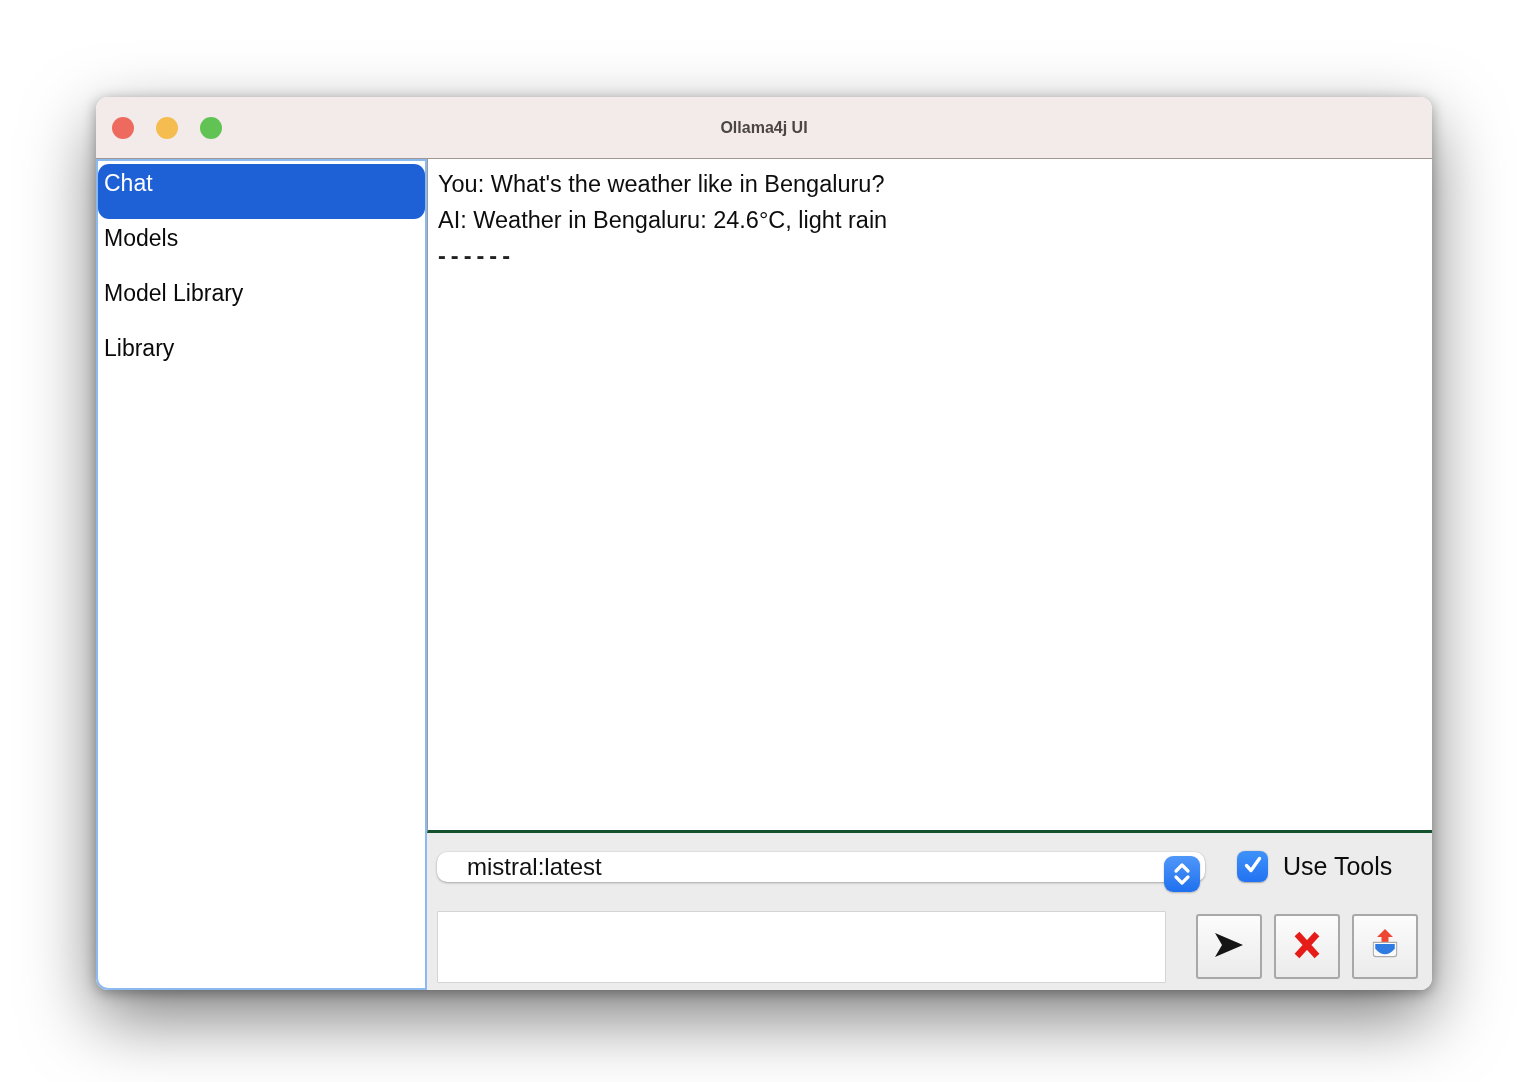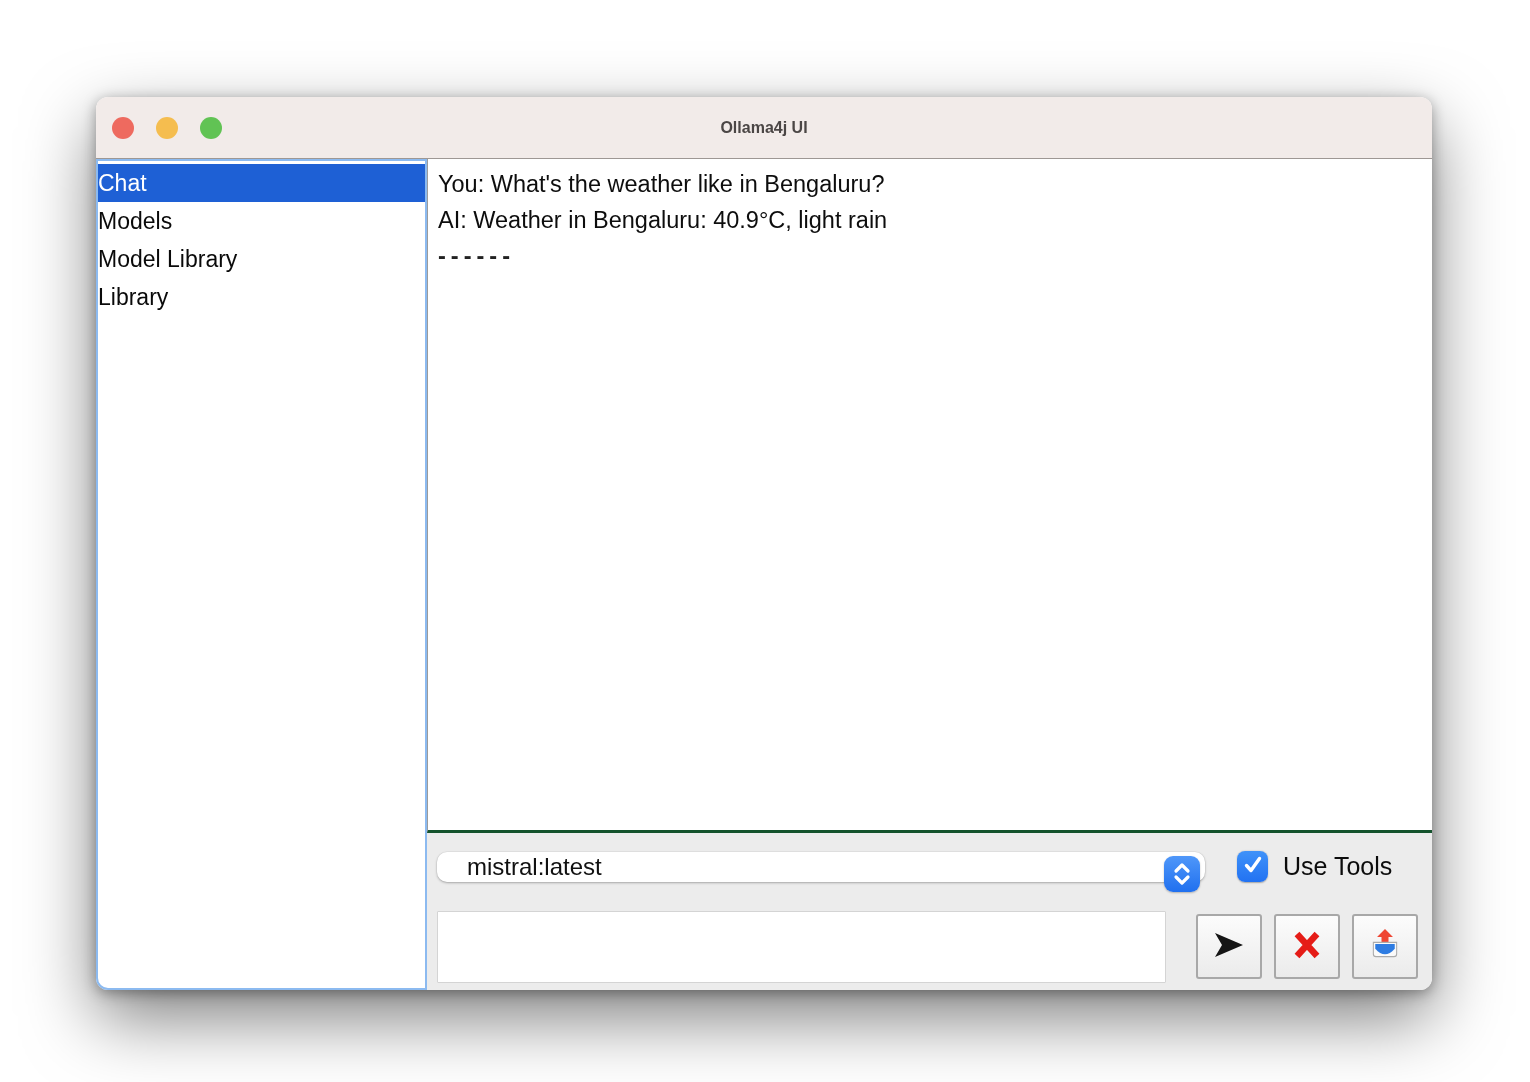--- a/index.html
+++ b/index.html
@@ -30,22 +30,22 @@
   .light.red{background:#ee6a5f;}
   .light.yellow{background:#f5bd4f;}
   .light.green{background:#61c354;}
   .title{font-size:16px;font-weight:bold;color:#4b4645;}
   .window-body{flex:1;display:flex;min-height:0;}
   .sidebar{
     width:331px;flex:0 0 331px;box-sizing:border-box;background:#fff;
     border:2px solid #8cbaf0;border-radius:0 0 0 12px;padding-top:3px;
   }
   .side-item{
-    height:38px;line-height:38px;font-size:23px;color:#0a0a0a;
-    white-space:nowrap;overflow:hidden;
+    height:55px;line-height:38px;padding-left:6px;font-size:23px;color:#0a0a0a;
+    white-space:nowrap;overflow:hidden;border-radius:11px;
   }
   .side-item.selected{background:#1e60d5;color:#fff;}
   .main{flex:1;display:flex;flex-direction:column;min-width:0;}
   .chat-area{
     flex:1;background:#fff;border-left:1px solid #9b9b9b;border-bottom:3px solid #14532d;
     padding:7px 10px;font-size:23.5px;line-height:36px;color:#0d0d0d;overflow:hidden;
   }
   .chat-line{white-space:nowrap;}
   .chat-line:last-child{letter-spacing:5px;font-weight:bold;color:#222;}
   .bottom-panel{
@@ -109,21 +109,21 @@
       <div class="side-item selected">Chat</div>
       <div class="side-item">Models</div>
       <div class="side-item">Model Library</div>
       <div class="side-item">Library</div>
     </div>
 
     <div class="main">
 
       <div class="chat-area">
         <div class="chat-line">You: What's the weather like in Bengaluru?</div>
-        <div class="chat-line">AI: Weather in Bengaluru: 40.9°C, light rain</div>
+        <div class="chat-line">AI: Weather in Bengaluru: 24.6°C, light rain</div>
         <div class="chat-line">------</div>
       </div>
 
       <div class="bottom-panel">
 
         <div class="model-row">
           <div class="combo">
             <span>mistral:latest</span>
             <span class="stepper">
               <svg width="22" height="26" viewBox="0 0 22 26">

